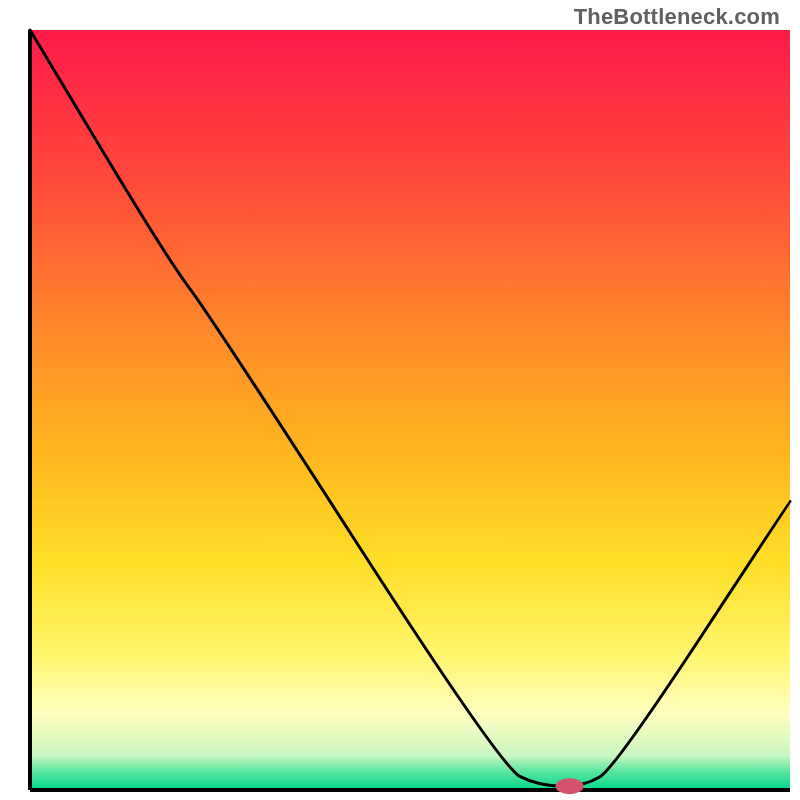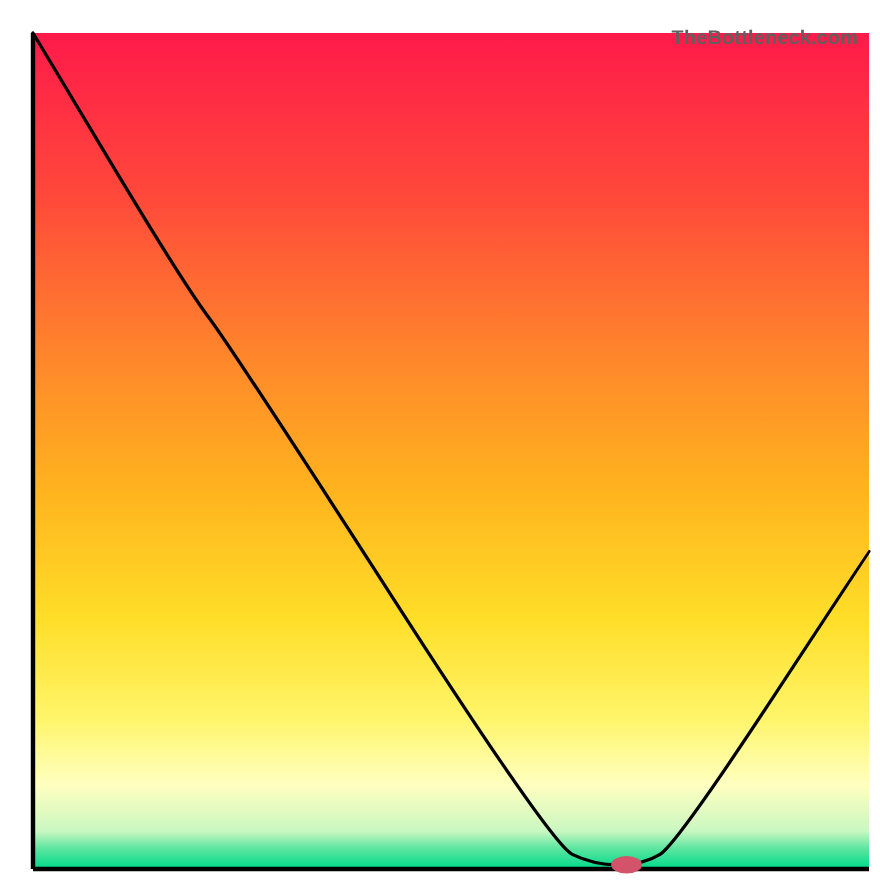--- a/index.html
+++ b/index.html
@@ -12,26 +12,25 @@
   }
   .container {
     position: relative;
     width: 800px;
     height: 800px;
   }
   .watermark {
     position: absolute;
     top: 4px;
     right: 20px;
-    font-size: 18px;
+    font-size: 22px;
     font-weight: bold;
     color: #606060;
     letter-spacing: 0.2px;
     z-index: 10;
-    margin-top: 20px;
   }
   svg {
     position: absolute;
     top: 0;
     left: 0;
   }
 </style>
 </head>
 <body>
 <div class="container">

